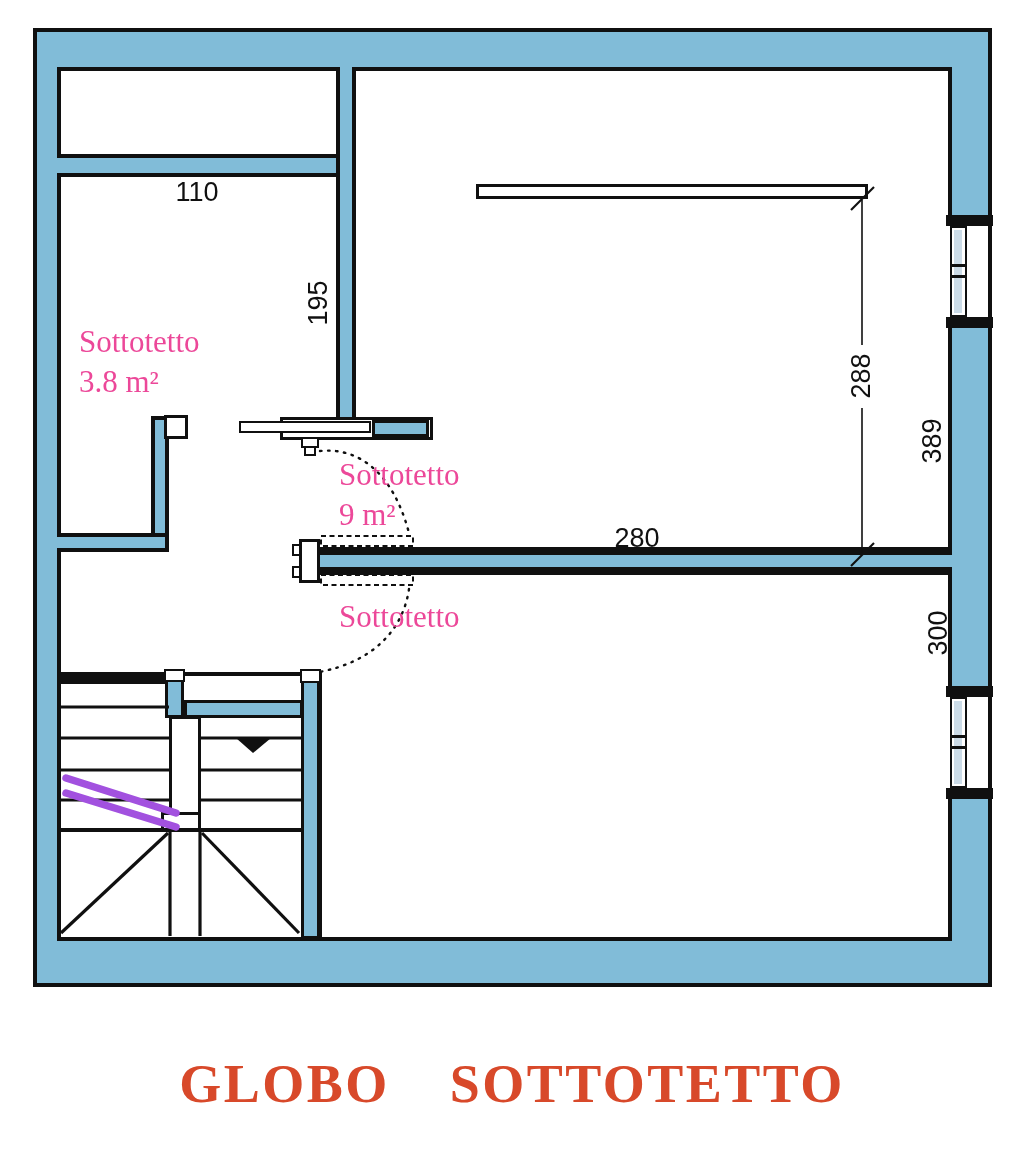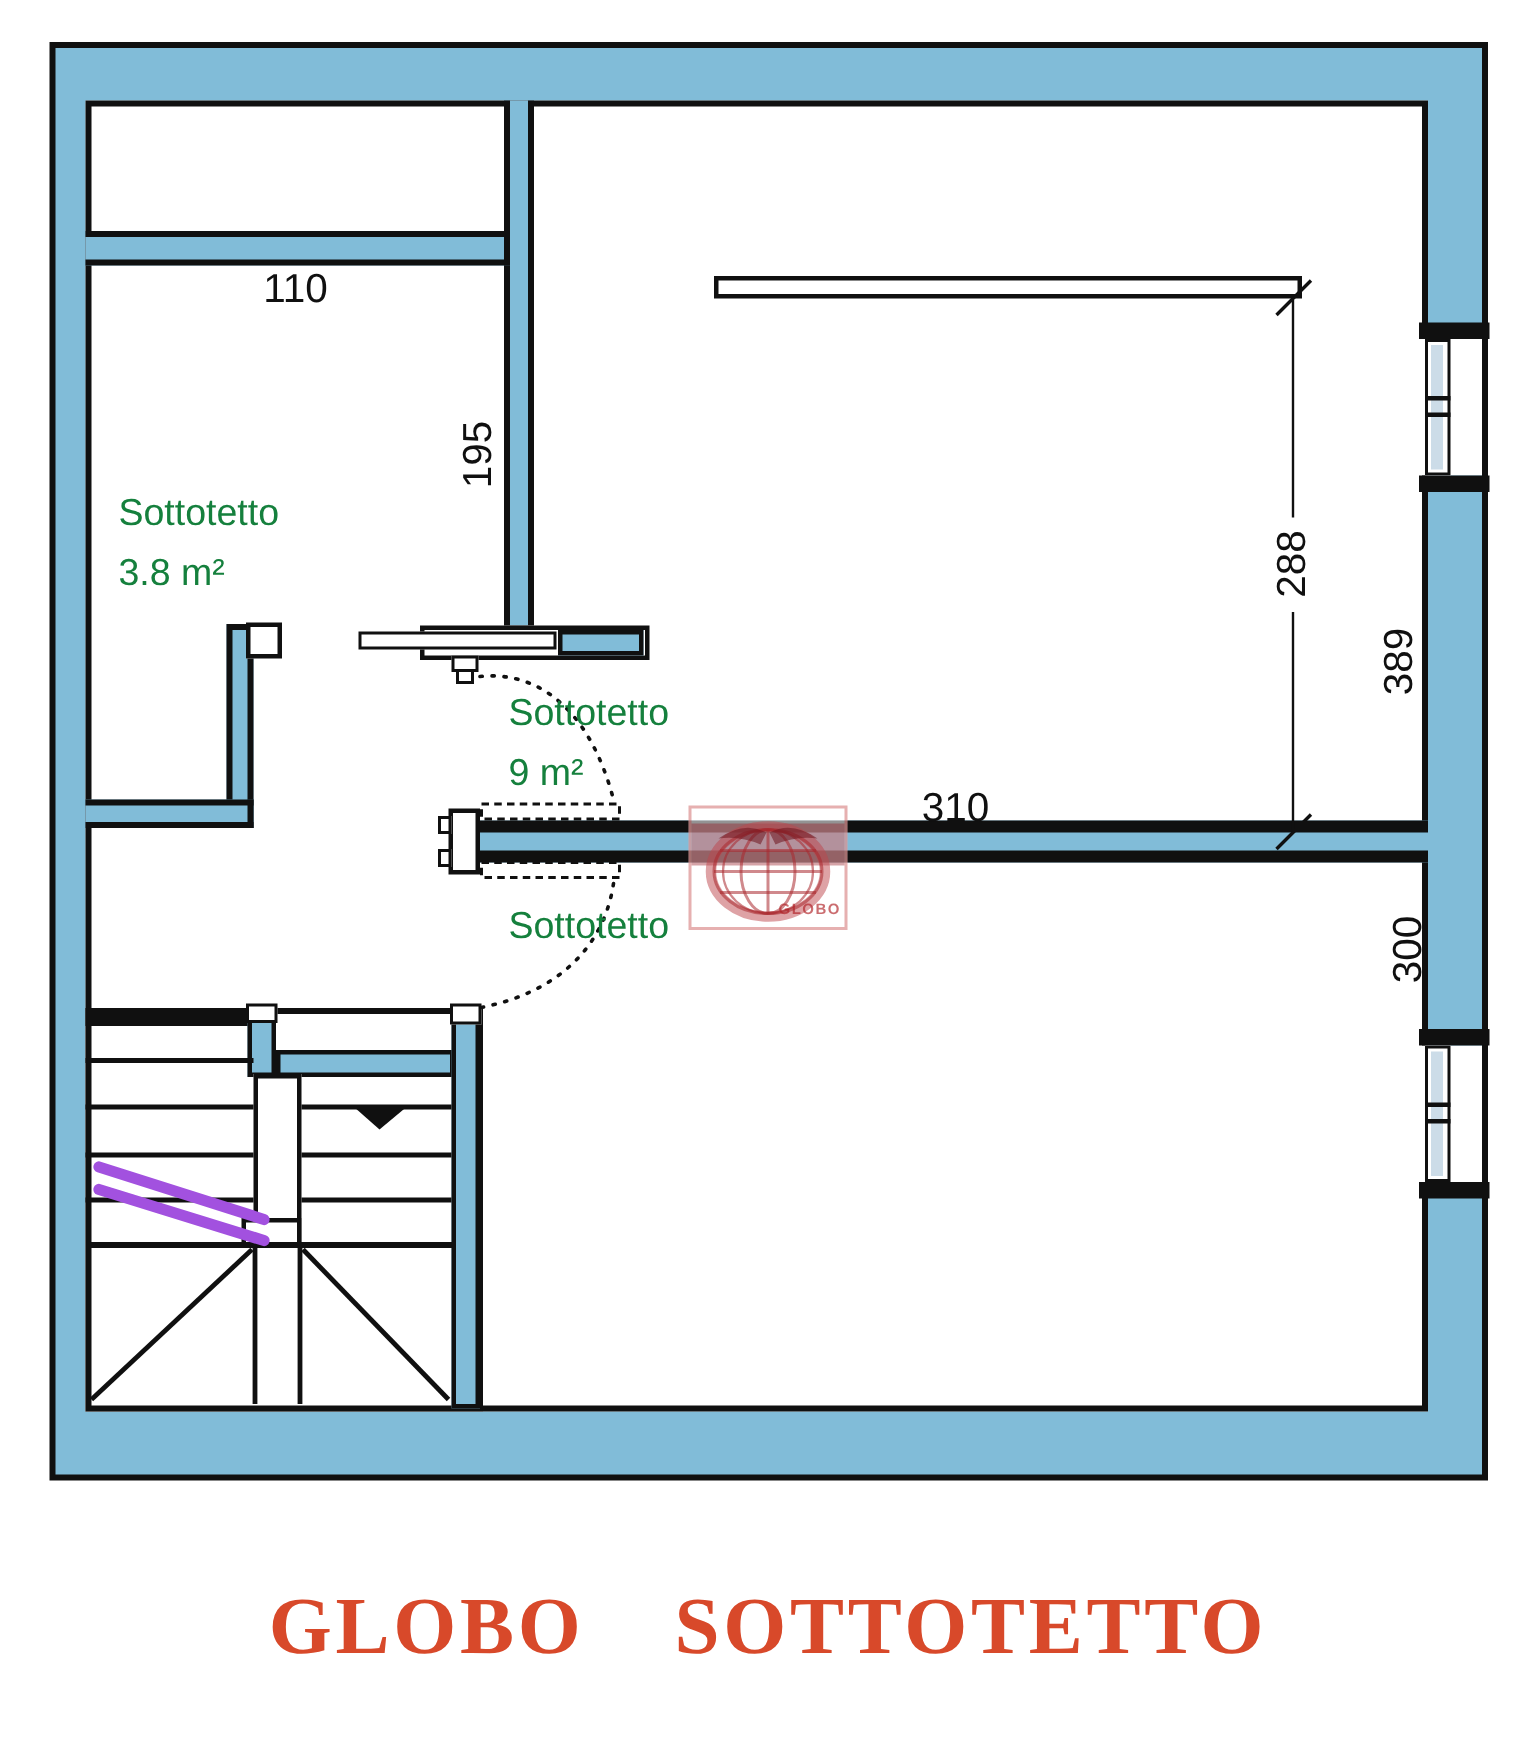--- a/index.html
+++ b/index.html
@@ -3,21 +3,21 @@
 <meta charset="utf-8">
 <style>
   html,body{margin:0;padding:0;background:#ffffff;}
   #canvas{position:relative;width:1024px;height:1159px;background:#fff;overflow:hidden;
           font-family:"Liberation Sans", sans-serif;}
   .abs{position:absolute;box-sizing:border-box;}
   .wall{background:#81bcd8;border:4px solid #101010;}
   .blk{background:#101010;}
   .white-cap{background:#ffffff;border:3px solid #101010;}
   .dim{color:#101010;font-size:27px;display:flex;align-items:center;justify-content:center;}
-  .room-label{color:#15803d;font-size:25px;line-height:40px;white-space:nowrap;}
+  .room-label{color:#ec4899;font-size:31px;line-height:40px;white-space:nowrap;font-family:Liberation Serif, serif;}
   svg.lines{position:absolute;left:0;top:0;pointer-events:none;}
 </style>
 </head>
 <body>
 
 <div id="canvas">
 
   <div class="abs blk" style="left:33px;top:28px;width:959px;height:959px;"></div>
   <div class="abs" style="left:37px;top:32px;width:951px;height:951px;background:#81bcd8;"></div>
   <div class="abs" style="left:57px;top:67px;width:895px;height:874px;background:#ffffff;border:4px solid #101010;"></div>
@@ -103,53 +103,35 @@
     <g stroke="#101010" stroke-width="2" fill="none" stroke-dasharray="5 3.5">
       <rect x="321" y="536" width="92" height="10"></rect>
       <rect x="321" y="575" width="92" height="10"></rect>
     </g>
     <g stroke="#101010" stroke-width="2.4" fill="none" stroke-dasharray="1.5 6.5" stroke-linecap="round">
       <path d="M320,451 C358,447 393,472 409,533"></path>
       <path d="M409,589 C403,630 373,662 319,672"></path>
     </g>
   </svg>
 
-  <div class="abs" style="left:459px;top:537px;width:106px;height:83px;background:rgba(255,255,255,0.55);border:2px solid rgba(192,58,58,0.4);">
-    <div class="abs" style="left:0;top:10px;width:102px;height:28px;background:rgba(150,25,35,0.40);"></div>
-    <svg width="102" height="79" viewBox="0 0 102 79" style="position:absolute;left:0;top:0;">
-      <g stroke="rgba(170,40,45,0.55)" fill="none">
-        <ellipse cx="51" cy="42" rx="38" ry="30" stroke-width="7" stroke="rgba(190,70,75,0.5)"></ellipse>
-        <ellipse cx="51" cy="42" rx="36" ry="28" stroke-width="2"></ellipse>
-        <ellipse cx="51" cy="42" rx="18" ry="28" stroke-width="2"></ellipse>
-        <ellipse cx="51" cy="42" rx="30" ry="28" stroke-width="1.5"></ellipse>
-        <line x1="15" y1="42" x2="87" y2="42" stroke-width="2"></line>
-        <line x1="19" y1="28" x2="83" y2="28" stroke-width="2"></line>
-        <line x1="19" y1="56" x2="83" y2="56" stroke-width="2"></line>
-        <line x1="51" y1="14" x2="51" y2="70" stroke-width="2"></line>
-      </g>
-      <path d="M18,20 Q35,8 50,16 L46,24 Q32,18 18,20 Z" fill="rgba(110,20,30,0.55)"></path>
-      <path d="M84,20 Q67,8 52,16 L56,24 Q70,18 84,20 Z" fill="rgba(110,20,30,0.55)"></path>
-    </svg>
-    <div class="abs" style="left:58px;top:62px;font-size:10px;font-weight:bold;color:rgba(175,30,35,0.65);letter-spacing:1px;">GLOBO</div>
-  </div>
 
   <div class="abs room-label" style="left:79px;top:322px;">
     <div>Sottotetto</div>
     <div>3.8 m²</div>
   </div>
   <div class="abs room-label" style="left:339px;top:455px;">
     <div>Sottotetto</div>
     <div>9 m²</div>
   </div>
   <div class="abs room-label" style="left:339px;top:597px;">
     <div>Sottotetto</div>
   </div>
 
   <div class="abs dim" style="left:167px;top:177px;width:60px;height:30px;">110</div>
   <div class="abs dim" style="left:288px;top:288px;width:60px;height:30px;transform:rotate(-90deg);">195</div>
   <div class="abs dim" style="left:831px;top:361px;width:60px;height:30px;transform:rotate(-90deg);">288</div>
   <div class="abs dim" style="left:902px;top:426px;width:60px;height:30px;transform:rotate(-90deg);">389</div>
-  <div class="abs dim" style="left:607px;top:523px;width:60px;height:30px;">310</div>
+  <div class="abs dim" style="left:607px;top:523px;width:60px;height:30px;">280</div>
   <div class="abs dim" style="left:908px;top:618px;width:60px;height:30px;transform:rotate(-90deg);">300</div>
 
   <div class="abs" style="left:0;top:1053px;width:1024px;text-align:center;font-family:'Liberation Serif', serif;font-weight:bold;font-size:54px;color:#d8492a;letter-spacing:2.5px;word-spacing:14px;white-space:pre;">GLOBO  SOTTOTETTO</div>
 
 </div>
 
 </body></html>

